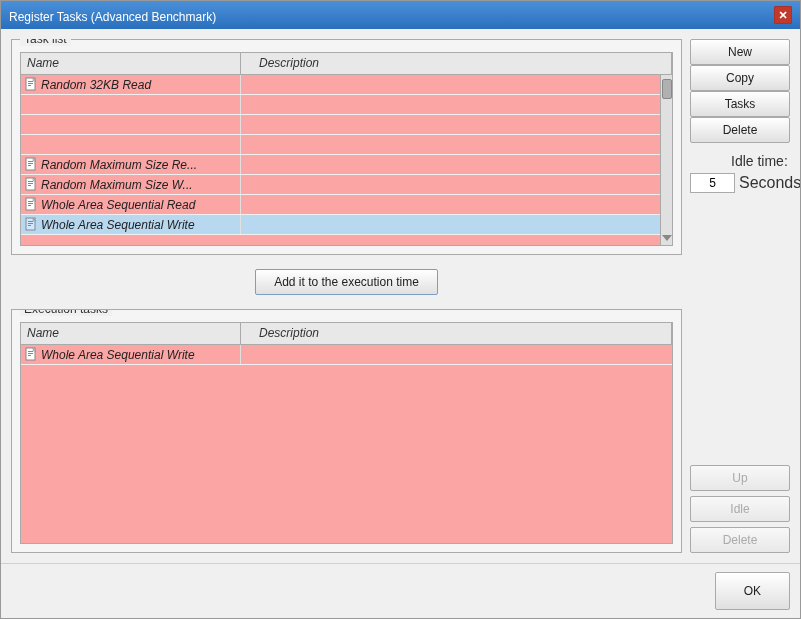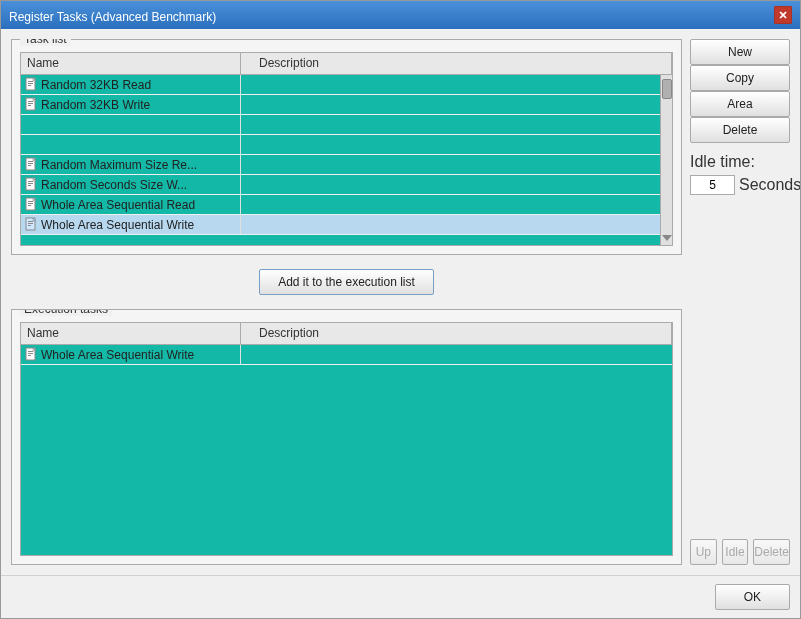--- a/index.html
+++ b/index.html
@@ -87,22 +87,23 @@
       color: #333;
     }
     .task-list-group {
       flex-shrink: 0;
     }
     .task-list-inner {
       padding-top: 4px;
     }
     .table-container {
       border: 1px solid #aaa;
-      background: #14b8a6;
+      background: #fca5a5;
       overflow: hidden;
+      font-style: italic;
     }
     .table-header {
       display: flex;
       background: #e8e8e8;
       border-bottom: 1px solid #aaa;
       height: 22px;
     }
     .table-header-cell {
       padding: 3px 6px;
       border-right: 1px solid #aaa;
@@ -219,23 +220,24 @@
       cursor: default;
       background: linear-gradient(to bottom, #f8f8f8, #e8e8e8);
     }
     .spacer {
       flex: 1;
     }
     .idle-section {
       margin-top: 4px;
     }
     .idle-label {
-      font-size: 16px;
+      font-size: 14px;
       color: #333;
       margin-bottom: 4px;
+      margin-left: 41px;
     }
     .idle-row {
       display: flex;
       align-items: center;
       gap: 4px;
     }
     .idle-input {
       width: 45px;
       height: 20px;
       border: 1px solid #aaa;
@@ -251,34 +253,34 @@
     .footer {
       display: flex;
       justify-content: flex-end;
       padding: 8px 10px;
       border-top: 1px solid #d0d0d0;
       flex-shrink: 0;
     }
     .ok-btn {
       background: linear-gradient(to bottom, #ffffff, #e0e0e0);
       border: 1px solid #aaa;
-      padding: 5px 28px;
+      padding: 11px 28px;
       font-size: 12px;
       cursor: pointer;
       color: #222;
       border-radius: 2px;
     }
     .right-top-btns {
       display: flex;
       flex-direction: column;
       justify-content: space-between;
     }
     .right-bottom-section {
       display: flex;
-      flex-direction: row;
+      flex-direction: column;
       gap: 5px;
       margin-top: 8px;
     }
   </style>
 </head>
 <body>
 
 <div class="window">
 
   <div class="title-bar">
@@ -309,32 +311,20 @@
                           <rect x="3" y="6" width="5" height="1" fill="#888"></rect>
                           <rect x="3" y="8" width="3" height="1" fill="#888"></rect>
                           <polygon points="8,1 11,4 8,4" fill="#ccc" stroke="#888" stroke-width="0.5"></polygon>
                         </svg>
                       </span>
                     <span>Random 32KB Read</span>
                   </div>
                   <div class="table-cell"></div>
                 </div>
                 <div class="table-row">
-                  <div class="table-cell">
-                    <span class="doc-icon">
-                        <svg viewBox="0 0 13 15">
-                          <rect x="1" y="1" width="9" height="12" fill="white" stroke="#888" stroke-width="1"></rect>
-                          <rect x="3" y="4" width="5" height="1" fill="#888"></rect>
-                          <rect x="3" y="6" width="5" height="1" fill="#888"></rect>
-                          <rect x="3" y="8" width="3" height="1" fill="#888"></rect>
-                          <polygon points="8,1 11,4 8,4" fill="#ccc" stroke="#888" stroke-width="0.5"></polygon>
-                        </svg>
-                      </span>
-                    <span>Random 32KB Write</span>
-                  </div>
                   <div class="table-cell"></div>
                 </div>
                 <div class="table-row">
                   <div class="table-cell"></div>
                 </div>
                 <div class="table-row">
                   <div class="table-cell"></div>
                 </div>
                 <div class="table-row">
                   <div class="table-cell">
@@ -355,21 +345,21 @@
                   <div class="table-cell">
                     <span class="doc-icon">
                         <svg viewBox="0 0 13 15">
                           <rect x="1" y="1" width="9" height="12" fill="white" stroke="#888" stroke-width="1"></rect>
                           <rect x="3" y="4" width="5" height="1" fill="#888"></rect>
                           <rect x="3" y="6" width="5" height="1" fill="#888"></rect>
                           <rect x="3" y="8" width="3" height="1" fill="#888"></rect>
                           <polygon points="8,1 11,4 8,4" fill="#ccc" stroke="#888" stroke-width="0.5"></polygon>
                         </svg>
                       </span>
-                    <span>Random Seconds Size W...</span>
+                    <span>Random Maximum Size W...</span>
                   </div>
                   <div class="table-cell"></div>
                 </div>
                 <div class="table-row">
                   <div class="table-cell">
                     <span class="doc-icon">
                         <svg viewBox="0 0 13 15">
                           <rect x="1" y="1" width="9" height="12" fill="white" stroke="#888" stroke-width="1"></rect>
                           <rect x="3" y="4" width="5" height="1" fill="#888"></rect>
                           <rect x="3" y="6" width="5" height="1" fill="#888"></rect>
@@ -401,21 +391,21 @@
                 <div style="width:10px;height:20px;background:#b0b0b0;border:1px solid #888;border-radius:2px;margin-top:2px;"></div>
                 <div style="flex:1;"></div>
                 <div style="width:0;height:0;border-left:5px solid transparent;border-right:5px solid transparent;border-top:6px solid #888;margin-bottom:2px;"></div>
               </div>
             </div>
           </div>
         </div>
       </div>
 
       <div class="add-button-row">
-        <button class="add-button">Add it to the execution list</button>
+        <button class="add-button">Add it to the execution time</button>
       </div>
 
       <div class="group-box execution-group">
         <span class="group-box-label">Execution tasks</span>
         <div class="execution-inner">
           <div class="table-container" style="flex:1;">
             <div class="table-header">
               <div class="table-header-cell">Name</div>
               <div class="table-header-cell">Description</div>
             </div>
@@ -439,21 +429,21 @@
           </div>
         </div>
       </div>
 
     </div>
 
     <div class="right-panel">
       <div class="right-top-btns">
         <button class="action-btn">New</button>
         <button class="action-btn">Copy</button>
-        <button class="action-btn">Area</button>
+        <button class="action-btn">Tasks</button>
         <button class="action-btn">Delete</button>
       </div>
 
       <div class="idle-section">
         <div class="idle-label">Idle time:</div>
         <div class="idle-row">
           <input class="idle-input" type="text" value="5" style="">
           <span class="seconds-label">Seconds</span>
         </div>
       </div>

